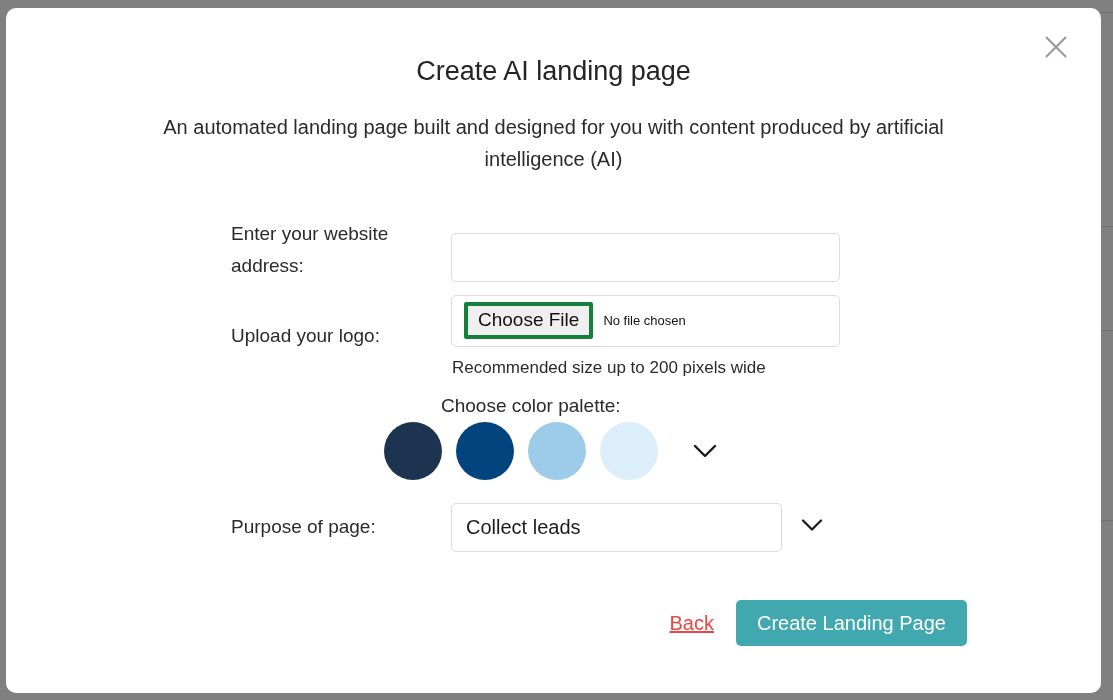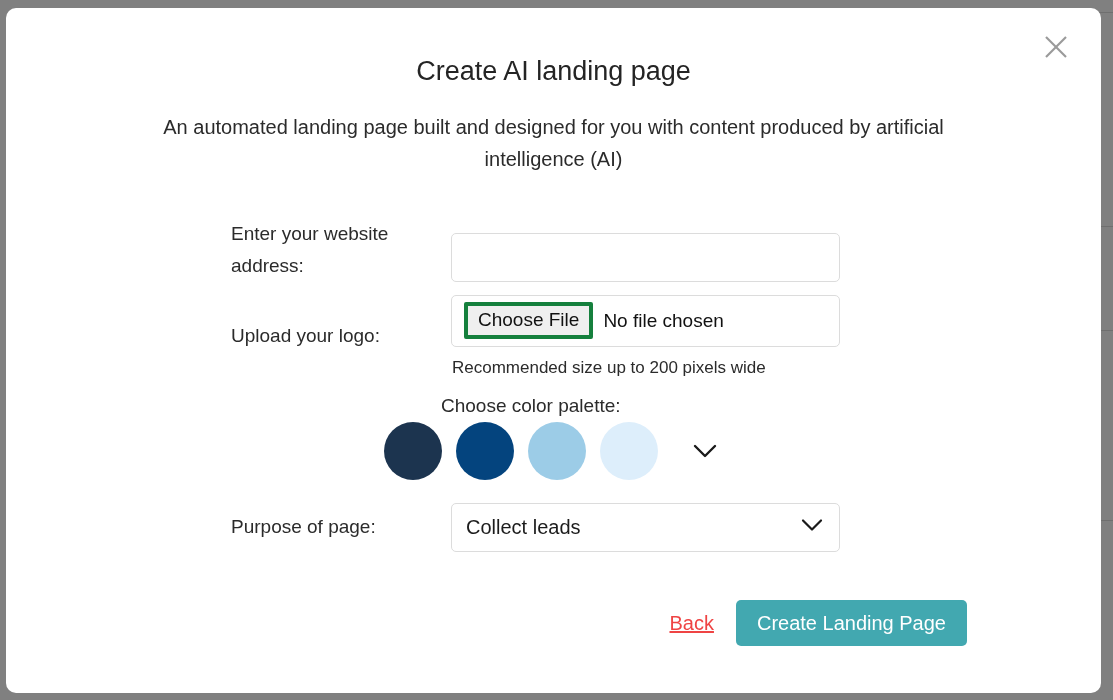--- a/index.html
+++ b/index.html
@@ -120,21 +120,21 @@
     border: 4px solid #15803d;
     border-radius: 2px;
     font-size: 19px;
     font-family: "Liberation Sans", sans-serif;
     color: #111;
     padding: 3px 10px 4px;
     line-height: 1.18;
     cursor: pointer;
   }
   .file-name {
-    font-size: 19px;
+    font-size: 13px;
     color: #111;
     margin-left: 10px;
   }
   .file-hint {
     font-size: 17px;
     color: #2b2b2b;
     margin-top: 11px;
     padding-left: 1px;
   }
 
@@ -152,21 +152,21 @@
     margin-left: 20px;
     cursor: pointer;
     display: flex; align-items: center;
   }
 
   
   .row-purpose { height: 82px; align-items: center; }
   .row-purpose .label { width: 220px; }
   .select-wrap { position: relative; width: 389px; }
   .select-box {
-    width: 389px;
+    width: 331px;
     height: 49px;
     border: 1px solid #dcdcdc;
     border-radius: 5px;
     background: #fff;
     font-size: 20px;
     color: #1c1c1c;
     display: flex;
     align-items: center;
     padding: 0 14px;
     cursor: pointer;

